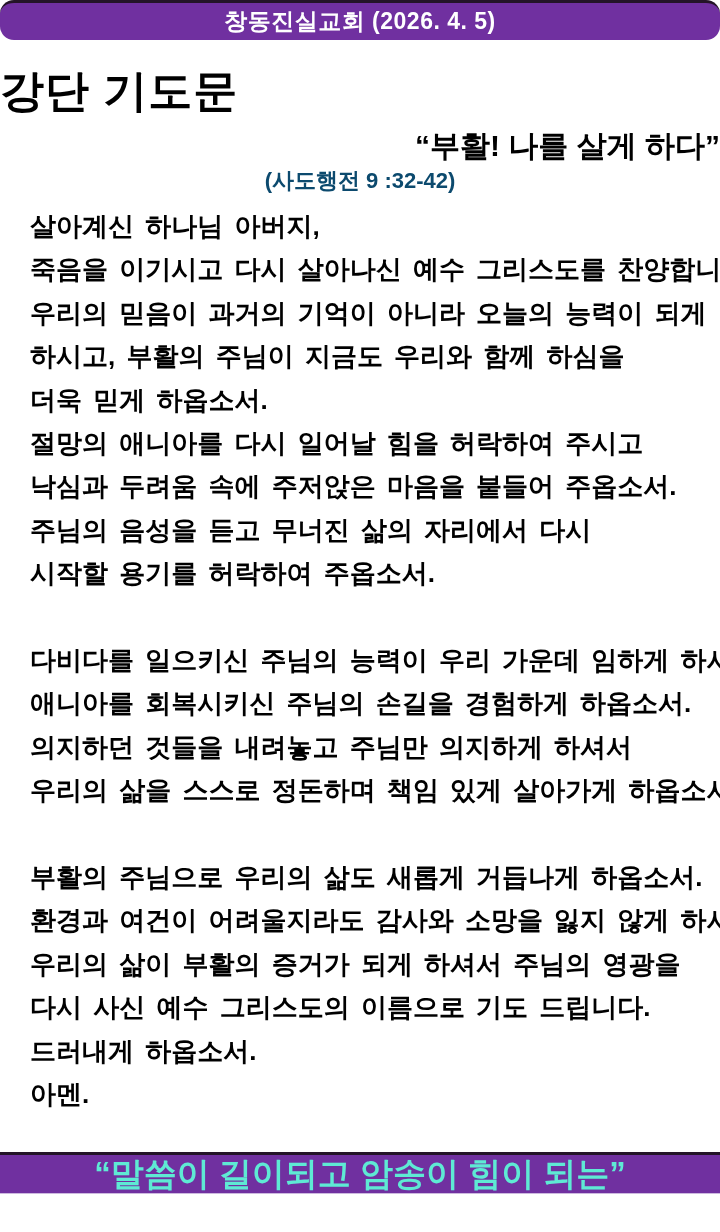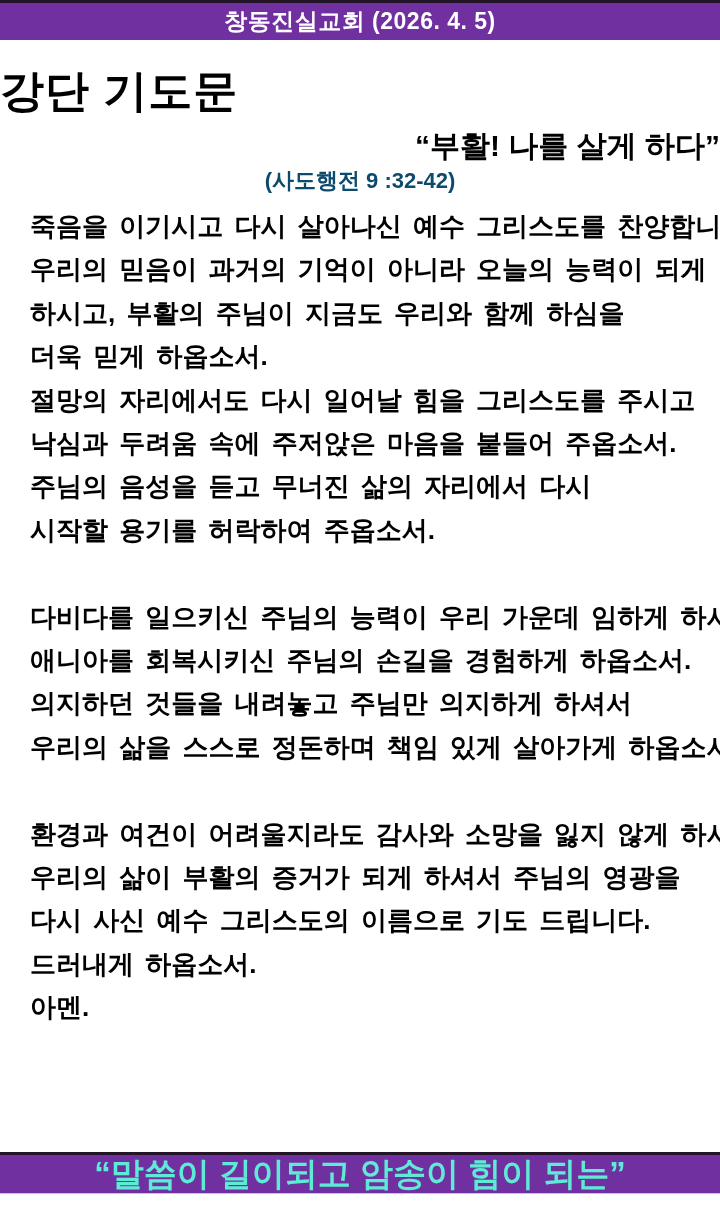--- a/index.html
+++ b/index.html
@@ -18,20 +18,21 @@
   
   .top-banner {
     position: absolute;
     top: 0; left: 0; right: 0;
     height: 37px;
     background: #7030A0;
     border-top: 3px solid #241428;
     display: flex;
     align-items: center;
     justify-content: center;
+    border-radius: 14px;
   }
   .top-banner .banner-text {
     color: #ffffff;
     font-size: 23px;
     font-weight: 700;
     letter-spacing: 0.5px;
   }
   
   .doc-title {
     position: absolute;
@@ -101,34 +102,36 @@
     <span class="banner-text">창동진실교회 (2026. 4. 5)</span>
   </div>
 
   <div class="doc-title">강단 기도문</div>
 
   <div class="doc-subtitle">“부활! 나를 살게 하다”</div>
 
   <div class="doc-ref">(사도행전 9 :32-42)</div>
 
   <div class="prayer-body" id="prayer-body">
+      <div class="prayer-line">살아계신 하나님 아버지,</div>
       <div class="prayer-line">죽음을 이기시고 다시 살아나신 예수 그리스도를 찬양합니다.</div>
       <div class="prayer-line">우리의 믿음이 과거의 기억이 아니라 오늘의 능력이 되게</div>
       <div class="prayer-line">하시고, 부활의 주님이 지금도 우리와 함께 하심을</div>
       <div class="prayer-line">더욱 믿게 하옵소서.</div>
-      <div class="prayer-line">절망의 자리에서도 다시 일어날 힘을 그리스도를 주시고</div>
+      <div class="prayer-line">절망의 애니아를 다시 일어날 힘을 허락하여 주시고</div>
       <div class="prayer-line">낙심과 두려움 속에 주저앉은 마음을 붙들어 주옵소서.</div>
       <div class="prayer-line">주님의 음성을 듣고 무너진 삶의 자리에서 다시</div>
       <div class="prayer-line">시작할 용기를 허락하여 주옵소서.</div>
       <div class="prayer-line"></div>
       <div class="prayer-line">다비다를 일으키신 주님의 능력이 우리 가운데 임하게 하시고</div>
       <div class="prayer-line">애니아를 회복시키신 주님의 손길을 경험하게 하옵소서.</div>
       <div class="prayer-line">의지하던 것들을 내려놓고 주님만 의지하게 하셔서</div>
       <div class="prayer-line">우리의 삶을 스스로 정돈하며 책임 있게 살아가게 하옵소서.</div>
       <div class="prayer-line"></div>
+      <div class="prayer-line">부활의 주님으로 우리의 삶도 새롭게 거듭나게 하옵소서.</div>
       <div class="prayer-line">환경과 여건이 어려울지라도 감사와 소망을 잃지 않게 하시고</div>
       <div class="prayer-line">우리의 삶이 부활의 증거가 되게 하셔서 주님의 영광을</div>
       <div class="prayer-line">다시 사신 예수 그리스도의 이름으로 기도 드립니다.</div>
       <div class="prayer-line">드러내게 하옵소서.</div>
       <div class="prayer-line">아멘.</div>
     </div>
 
   <div class="bottom-banner">
     <span class="banner-text">“말씀이 길이되고 암송이 힘이 되는”</span>
   </div>

